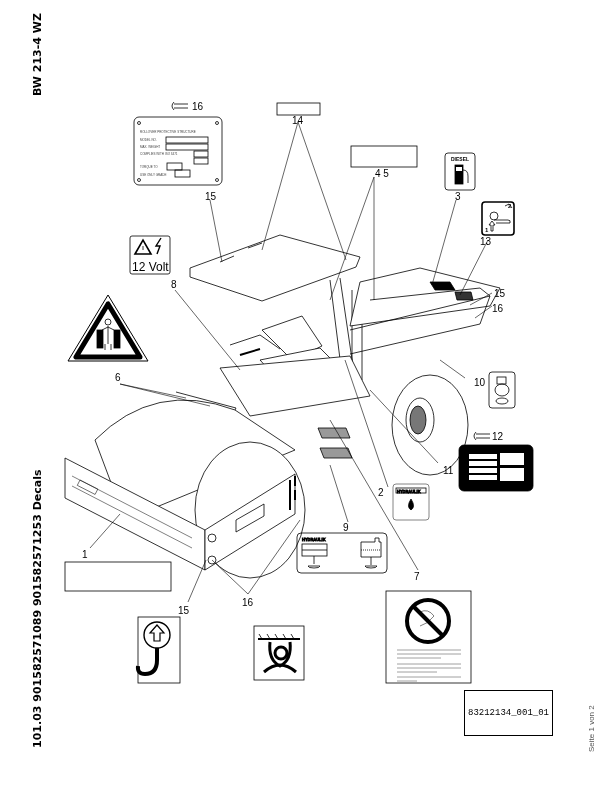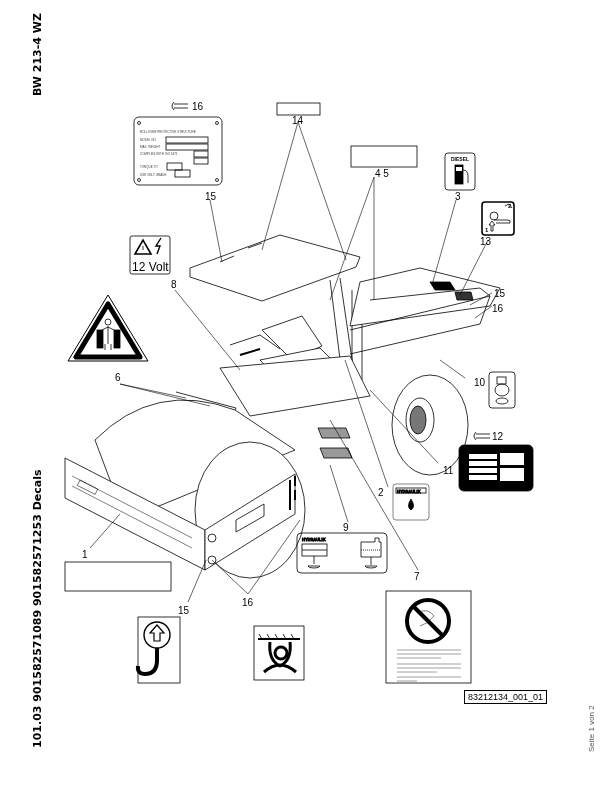--- a/index.html
+++ b/index.html
@@ -5,21 +5,21 @@
   html, body { margin: 0; padding: 0; background: #ffffff; }
   body { width: 610px; height: 789px; position: relative; overflow: hidden;
          font-family: "Liberation Sans", sans-serif; color: #000; }
   .vtext { position: absolute; transform-origin: left top; transform: rotate(-90deg);
            white-space: nowrap; font-family: "DejaVu Sans", sans-serif; font-weight: bold; font-size: 11px; }
   #model { left: 31px; top: 96px; }
   #docref { left: 31px; top: 748px; }
   #pageinfo { position: absolute; left: 587px; top: 752px; transform-origin: left top; transform: rotate(-90deg);
               white-space: nowrap; font-size: 8px; color: #555; font-family: "Liberation Sans", sans-serif; }
   #drawing-id { position: absolute; left: 464px; top: 690px; border: 1px solid #000; font-size: 9px;
-                padding: 0 3px; line-height: 12px; background: #fff; }
+                padding: 16px 3px; line-height: 12px; background: #fff; font-family: Liberation Mono, monospace; }
   .callout { font-family: "Liberation Sans", sans-serif; font-size: 10px; fill: #000; }
   .tiny { font-family: "Liberation Sans", sans-serif; font-size: 3px; fill: #444; }
   .lbl { font-family: "Liberation Sans", sans-serif; font-weight: bold; fill: #000; }
   svg { position: absolute; left: 0; top: 0; }
 </style>
 </head>
 <body>
 
 <div class="vtext" id="model">BW 213-4 WZ</div>
 <div class="vtext" id="docref">101.03 901582571089 901582571253 Decals</div>

